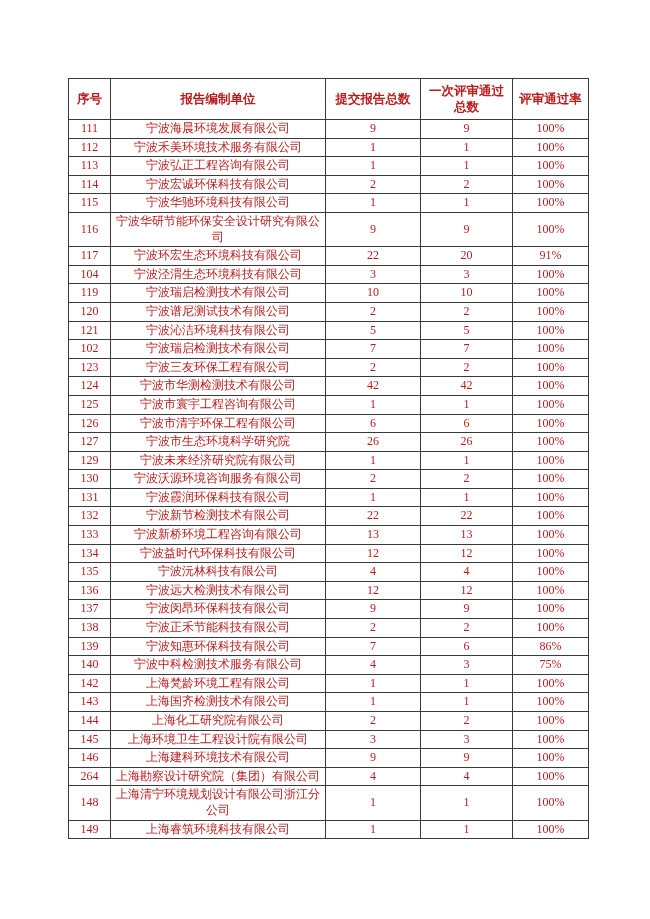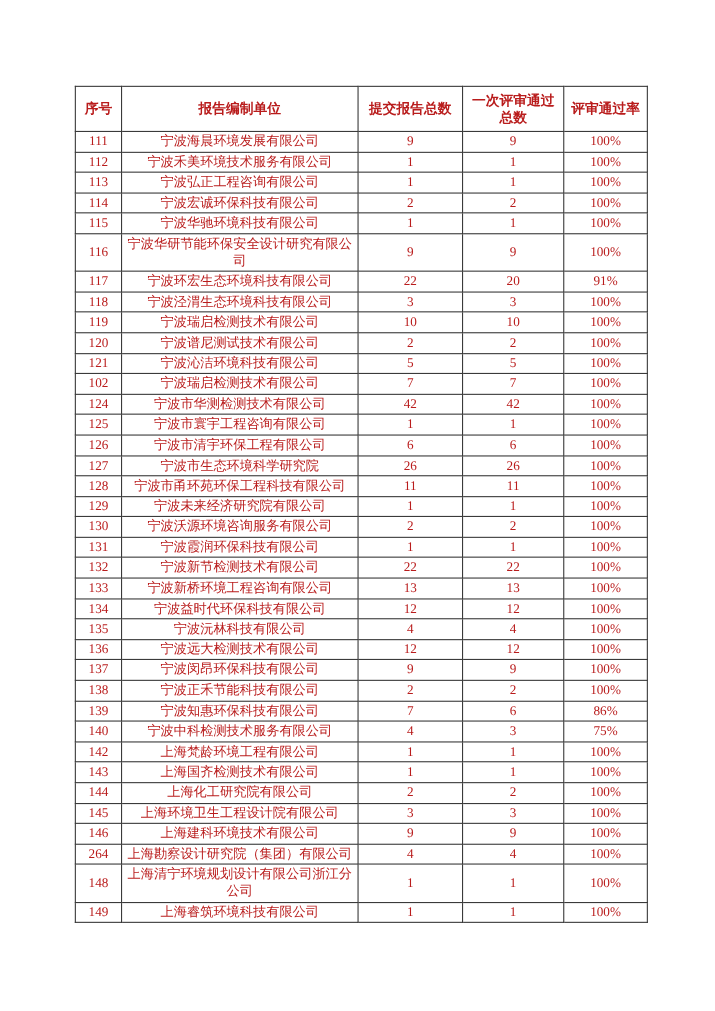--- a/index.html
+++ b/index.html
@@ -117,21 +117,21 @@
           <td class="num">100%</td>
         </tr>
         <tr>
           <td class="num">117</td>
           <td>宁波环宏生态环境科技有限公司</td>
           <td class="num">22</td>
           <td class="num">20</td>
           <td class="num">91%</td>
         </tr>
         <tr>
-          <td class="num">118</td>
+          <td class="num">104</td>
           <td>宁波泾渭生态环境科技有限公司</td>
           <td class="num">3</td>
           <td class="num">3</td>
           <td class="num">100%</td>
         </tr>
         <tr>
           <td class="num">119</td>
           <td>宁波瑞启检测技术有限公司</td>
           <td class="num">10</td>
           <td class="num">10</td>
@@ -152,20 +152,27 @@
           <td class="num">100%</td>
         </tr>
         <tr>
           <td class="num">102</td>
           <td>宁波瑞启检测技术有限公司</td>
           <td class="num">7</td>
           <td class="num">7</td>
           <td class="num">100%</td>
         </tr>
         <tr>
+          <td class="num">123</td>
+          <td>宁波三友环保工程有限公司</td>
+          <td class="num">2</td>
+          <td class="num">2</td>
+          <td class="num">100%</td>
+        </tr>
+        <tr>
           <td class="num">124</td>
           <td>宁波市华测检测技术有限公司</td>
           <td class="num">42</td>
           <td class="num">42</td>
           <td class="num">100%</td>
         </tr>
         <tr>
           <td class="num">125</td>
           <td>宁波市寰宇工程咨询有限公司</td>
           <td class="num">1</td>
@@ -177,27 +184,20 @@
           <td>宁波市清宇环保工程有限公司</td>
           <td class="num">6</td>
           <td class="num">6</td>
           <td class="num">100%</td>
         </tr>
         <tr>
           <td class="num">127</td>
           <td>宁波市生态环境科学研究院</td>
           <td class="num">26</td>
           <td class="num">26</td>
-          <td class="num">100%</td>
-        </tr>
-        <tr>
-          <td class="num">128</td>
-          <td>宁波市甬环苑环保工程科技有限公司</td>
-          <td class="num">11</td>
-          <td class="num">11</td>
           <td class="num">100%</td>
         </tr>
         <tr>
           <td class="num">129</td>
           <td>宁波未来经济研究院有限公司</td>
           <td class="num">1</td>
           <td class="num">1</td>
           <td class="num">100%</td>
         </tr>
         <tr>

